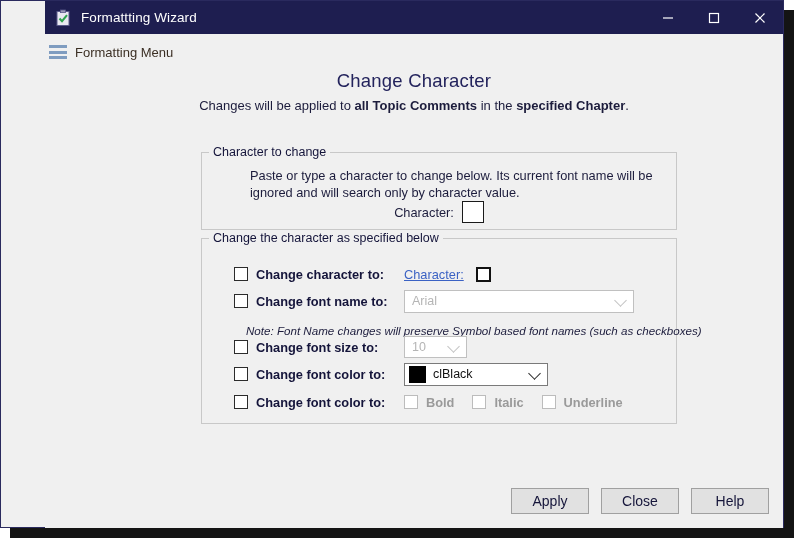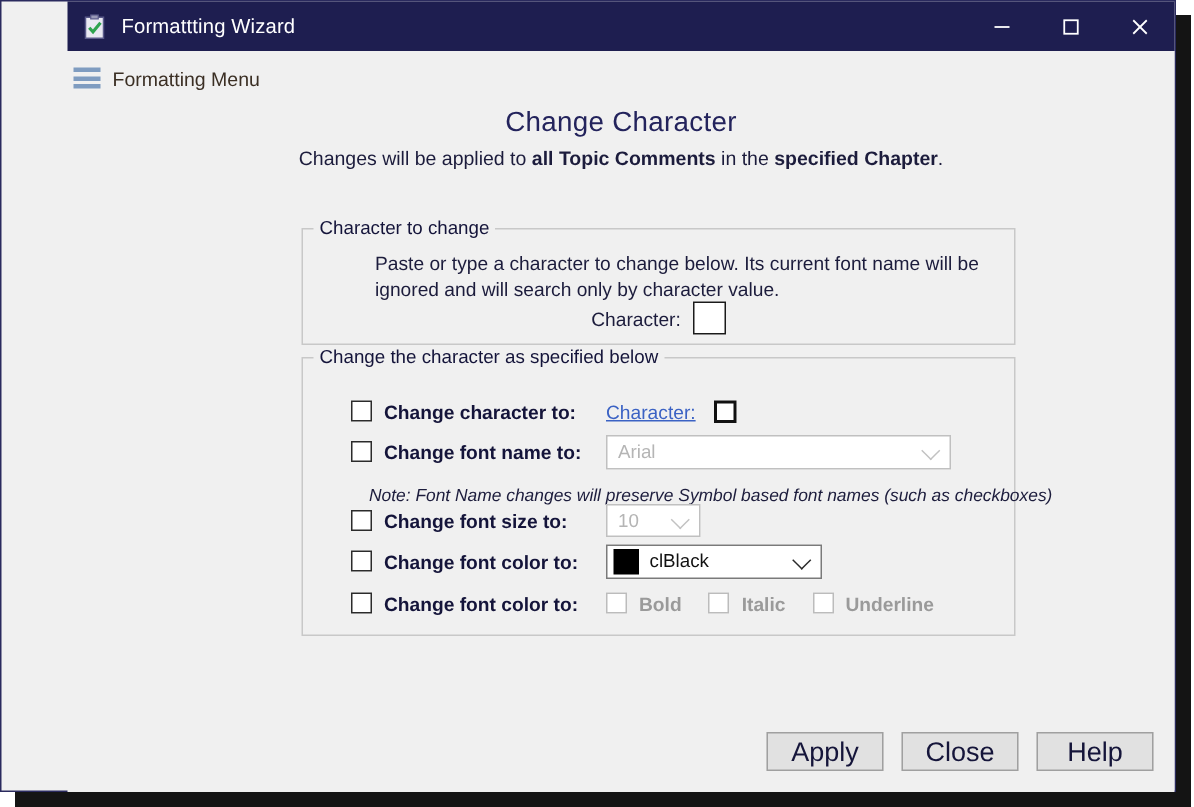--- a/index.html
+++ b/index.html
@@ -282,21 +282,21 @@
     right: 14px;
     bottom: 14px;
     display: flex;
     gap: 12px;
   }
   .btn {
     width: 78px;
     height: 26px;
     border: 1px solid #a0a0a0;
     background: #e1e1e1;
-    font-size: 18px;
+    font-size: 14px;
     color: #15153a;
     display: flex;
     align-items: center;
     justify-content: center;
     box-sizing: border-box;
     cursor: default;
   }
 </style>
 </head>
 <body>

